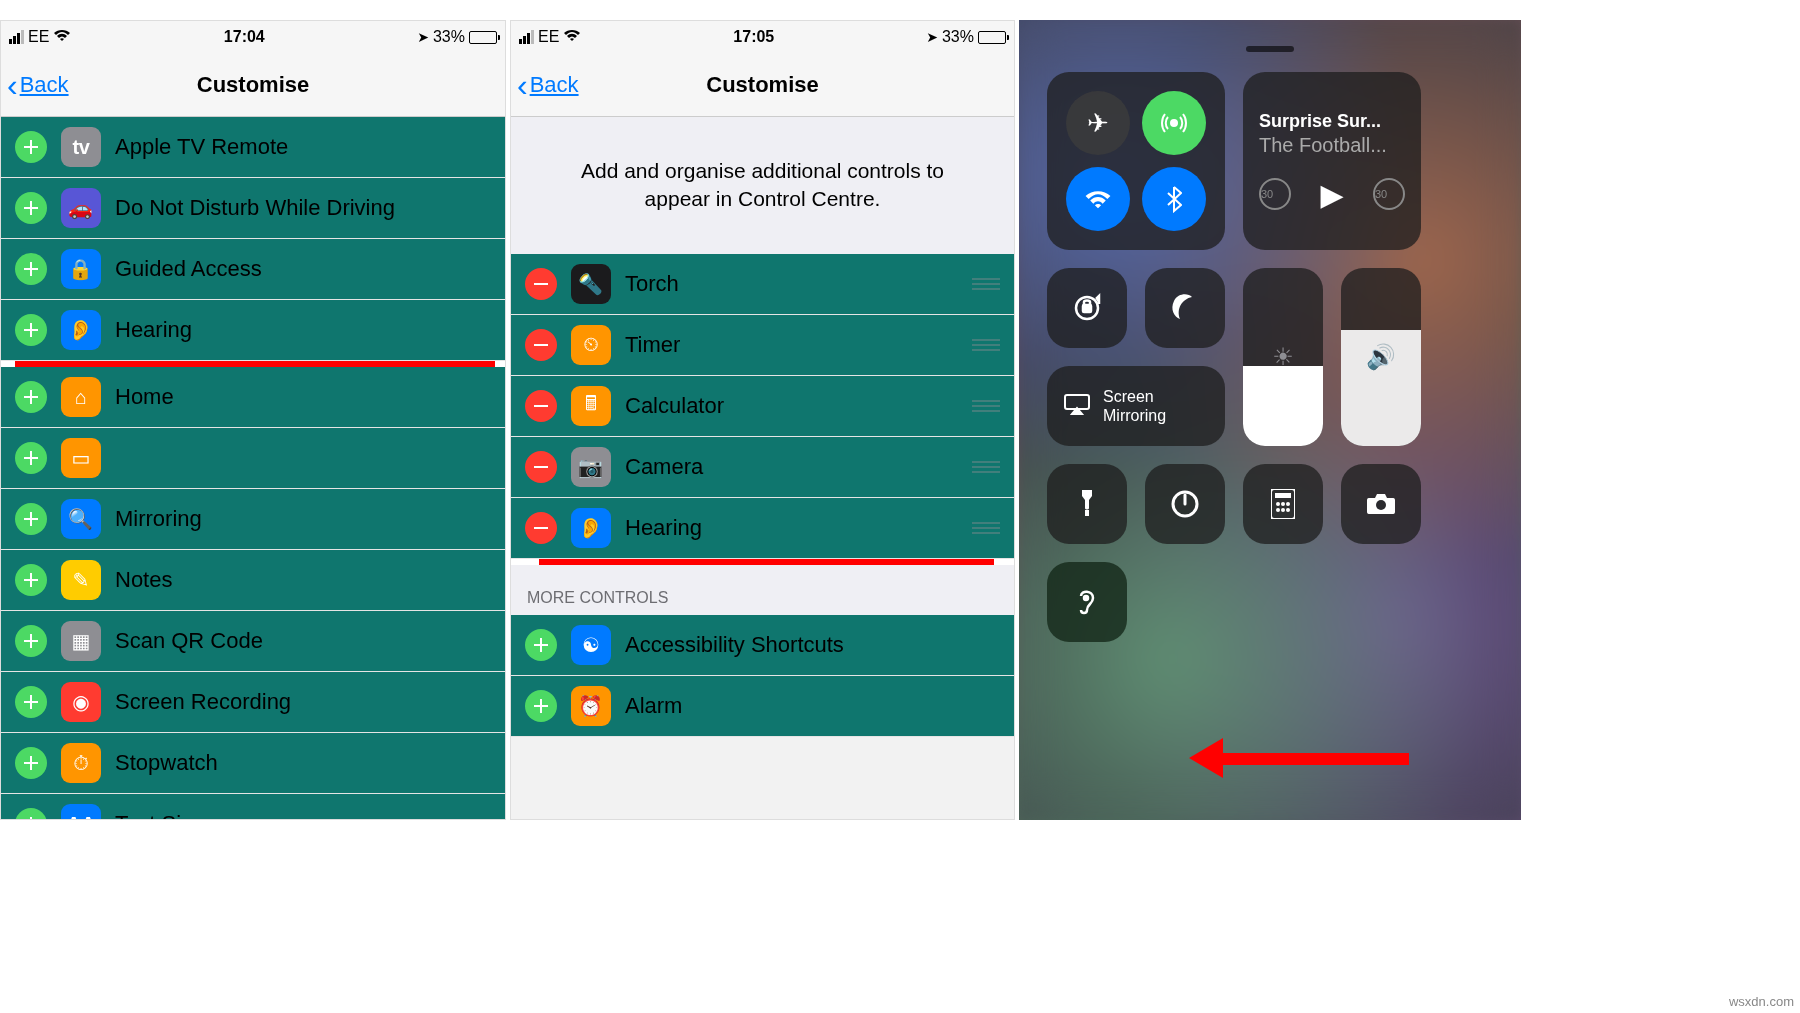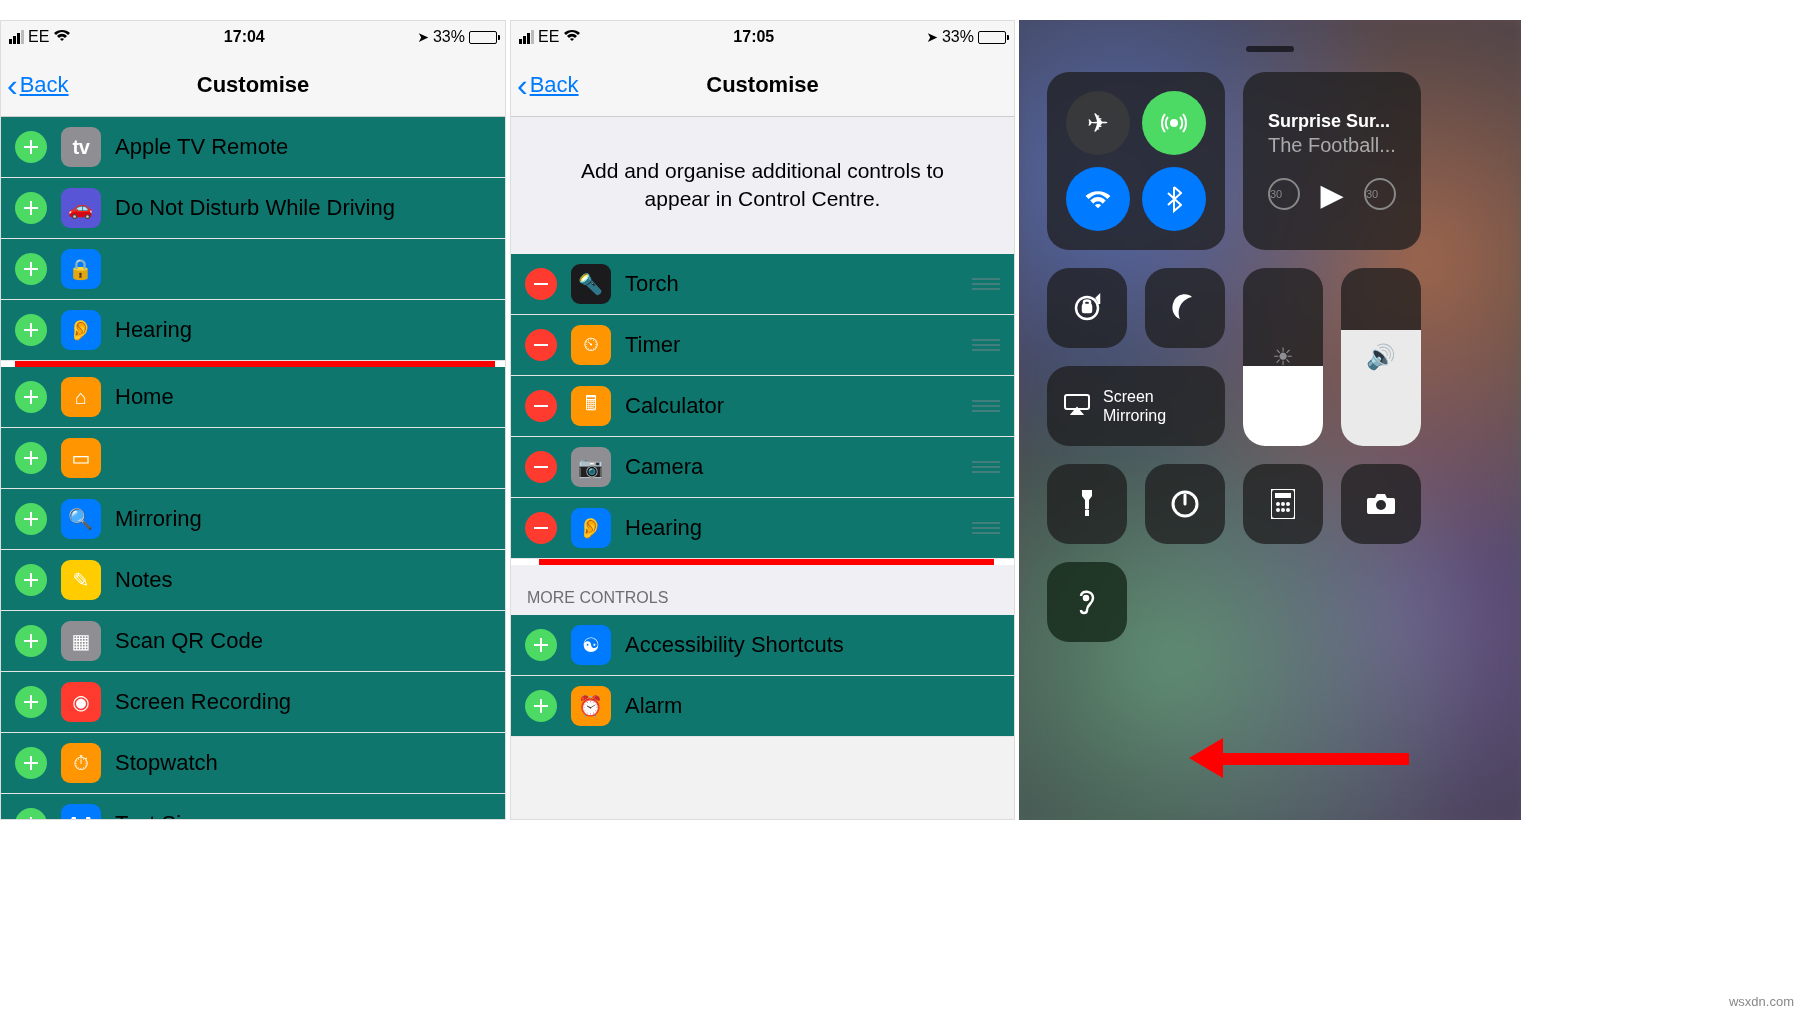--- a/index.html
+++ b/index.html
@@ -155,21 +155,21 @@
 .tile {
   background: rgba(30,30,30,0.75);
   border-radius: 22px;
   color:#fff;
   display:flex; align-items:center; justify-content:center;
 }
 .tile.small { width:80px; height:80px; }
 .tile.wide { width:178px; height:80px; justify-content:flex-start; padding:0 16px; gap:12px; }
 .tile.tall { width:80px; height:178px; align-items:flex-end; position:relative; overflow:hidden; }
 .tile.big { width:178px; height:178px; flex-wrap:wrap; padding:14px; gap:12px; align-content:center; }
-.tile.media { width:178px; height:178px; padding:25px; flex-direction:column; align-items:flex-start; gap:20px; }
+.tile.media { width:178px; height:178px; padding:16px; flex-direction:column; align-items:flex-start; gap:20px; }
 
 .cc-btn {
   width:64px; height:64px; border-radius:50%;
   background: rgba(60,60,60,0.8);
   display:flex; align-items:center; justify-content:center;
   color:#fff; font-size:26px;
 }
 .cc-btn.on-green { background:#4cd964; }
 .cc-btn.on-blue { background:#007aff; }
 
@@ -265,20 +265,21 @@
           <div class="label">Apple TV Remote</div>
         </div>
         <div class="row">
           <div class="circle add"></div>
           <div class="app-icon ic-dnd">🚗</div>
           <div class="label">Do Not Disturb While Driving</div>
         </div>
         <div class="row">
           <div class="circle add"></div>
           <div class="app-icon ic-guided">🔒</div>
+          <div class="label">Guided Access</div>
         </div>
         <div class="row">
           <div class="circle add"></div>
           <div class="app-icon ic-hearing">👂</div>
           <div class="label">Hearing</div>
         </div>
         <div class="underline-red"></div>
         <div class="row">
           <div class="circle add"></div>
           <div class="app-icon ic-home">⌂</div>

